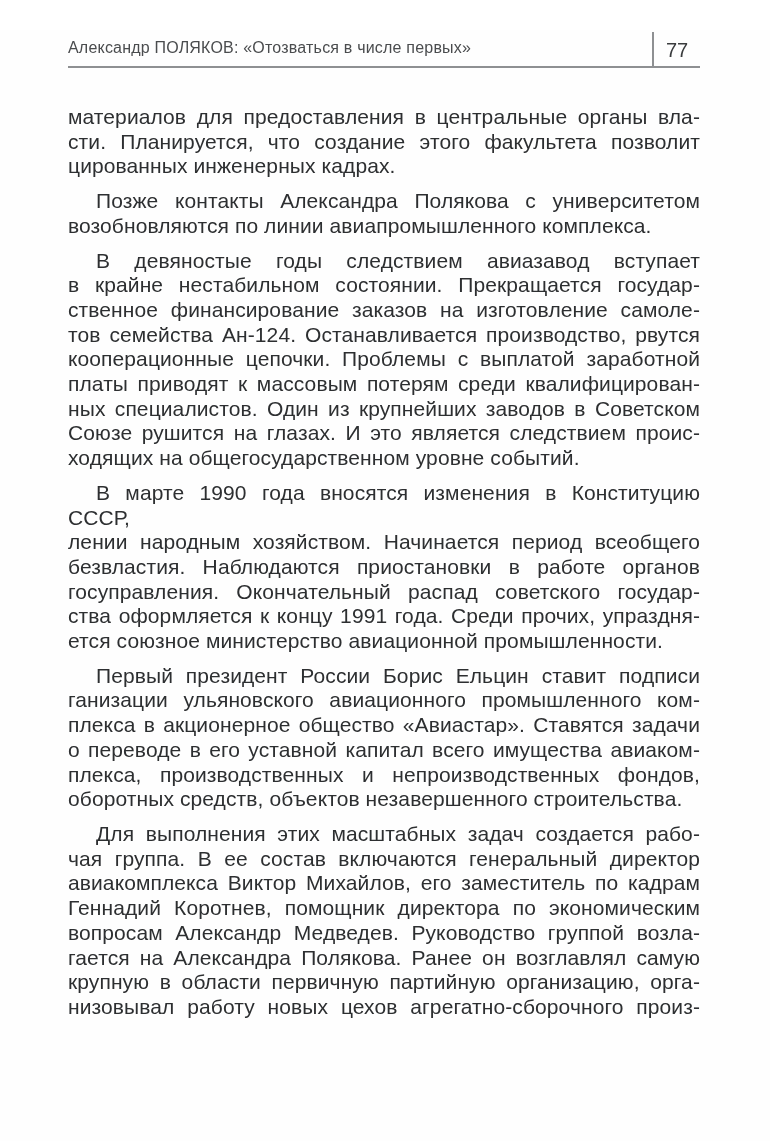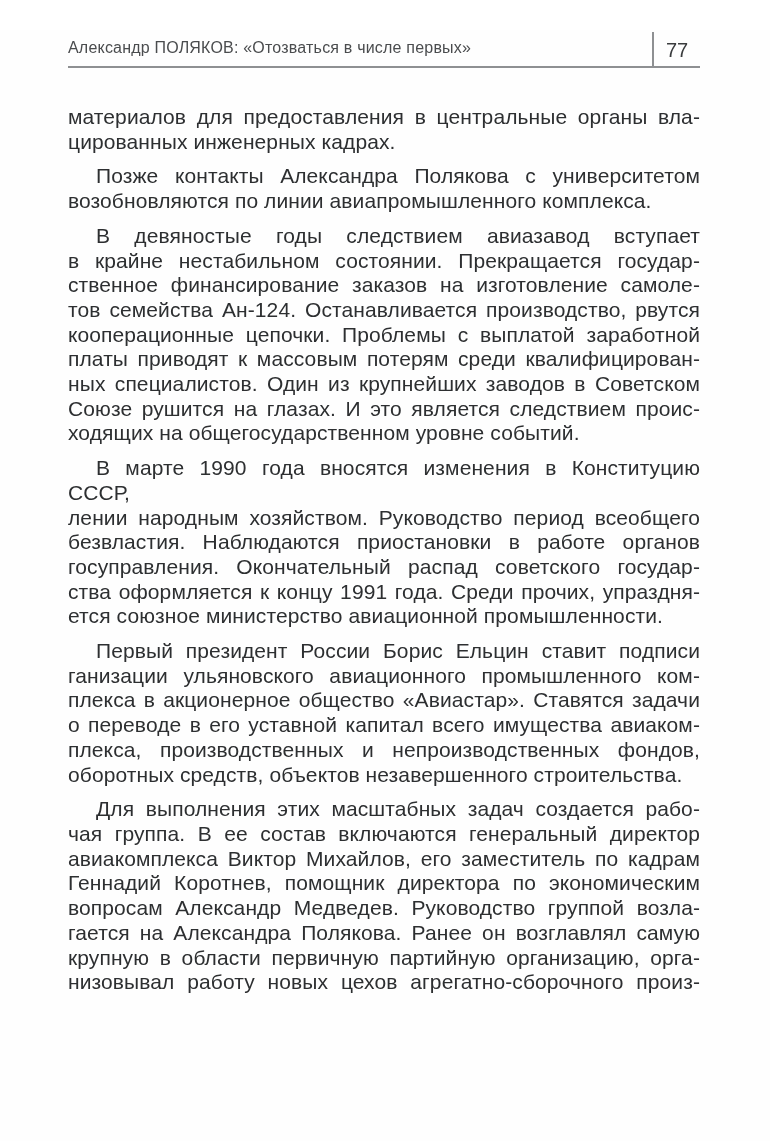--- a/index.html
+++ b/index.html
@@ -70,40 +70,41 @@
 <div class="page">
   <div class="header">
     <span class="header-title">Александр ПОЛЯКОВ: «Отозваться в числе первых»</span>
     <span class="header-divider"></span>
     <span class="header-page-number">77</span>
   </div>
 
   <div class="text-block">
       <div class="para">
         <div class="line">материалов для предоставления в центральные органы вла-</div>
+        <div class="line">сти. Планируется, что создание этого факультета позволит</div>
         <div class="line lastline">цированных инженерных кадрах.</div>
       </div>
       <div class="para">
         <div class="line firstline">Позже контакты Александра Полякова с университетом</div>
         <div class="line lastline">возобновляются по линии авиапромышленного комплекса.</div>
       </div>
       <div class="para">
         <div class="line firstline">В девяностые годы следствием авиазавод вступает</div>
         <div class="line">в крайне нестабильном состоянии. Прекращается государ-</div>
         <div class="line">ственное финансирование заказов на изготовление самоле-</div>
         <div class="line">тов семейства Ан-124. Останавливается производство, рвутся</div>
         <div class="line">кооперационные цепочки. Проблемы с выплатой заработной</div>
         <div class="line">платы приводят к массовым потерям среди квалифицирован-</div>
         <div class="line">ных специалистов. Один из крупнейших заводов в Советском</div>
         <div class="line">Союзе рушится на глазах. И это является следствием проис-</div>
         <div class="line lastline">ходящих на общегосударственном уровне событий.</div>
       </div>
       <div class="para">
         <div class="line firstline">В марте 1990 года вносятся изменения в Конституцию СССР,</div>
-        <div class="line">лении народным хозяйством. Руководство период всеобщего</div>
+        <div class="line">лении народным хозяйством. Начинается период всеобщего</div>
         <div class="line">безвластия. Наблюдаются приостановки в работе органов</div>
         <div class="line">госуправления. Окончательный распад советского государ-</div>
         <div class="line">ства оформляется к концу 1991 года. Среди прочих, упраздня-</div>
         <div class="line lastline">ется союзное министерство авиационной промышленности.</div>
       </div>
       <div class="para">
         <div class="line firstline">Первый президент России Борис Ельцин ставит подписи</div>
         <div class="line">ганизации ульяновского авиационного промышленного ком-</div>
         <div class="line">плекса в акционерное общество «Авиастар». Ставятся задачи</div>
         <div class="line">о переводе в его уставной капитал всего имущества авиаком-</div>

